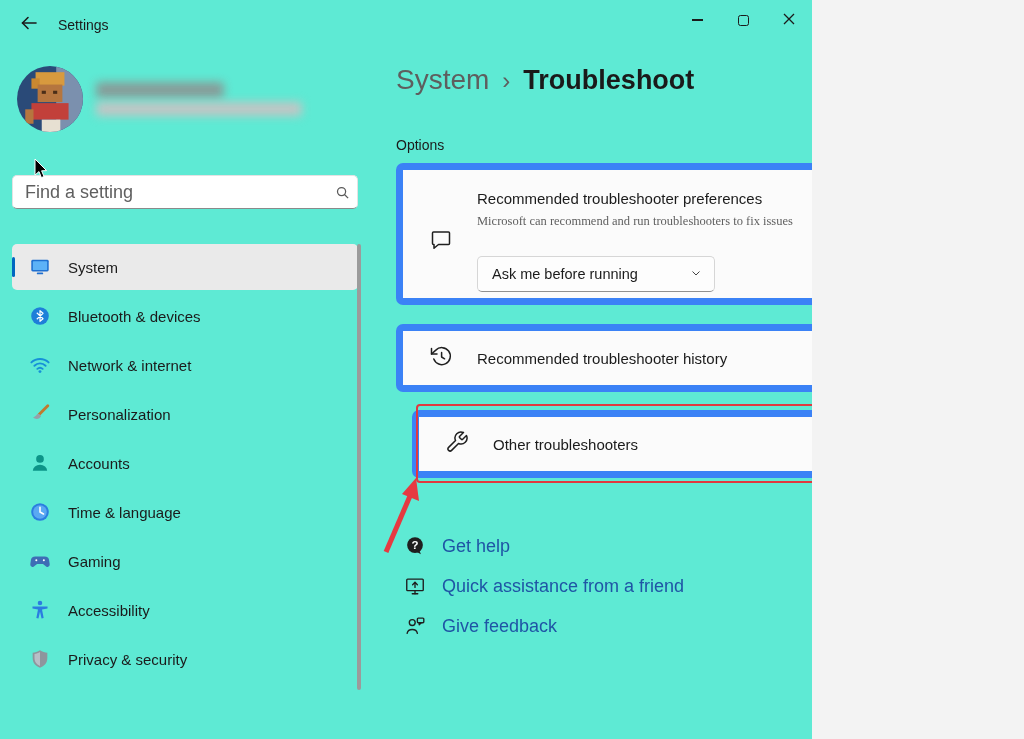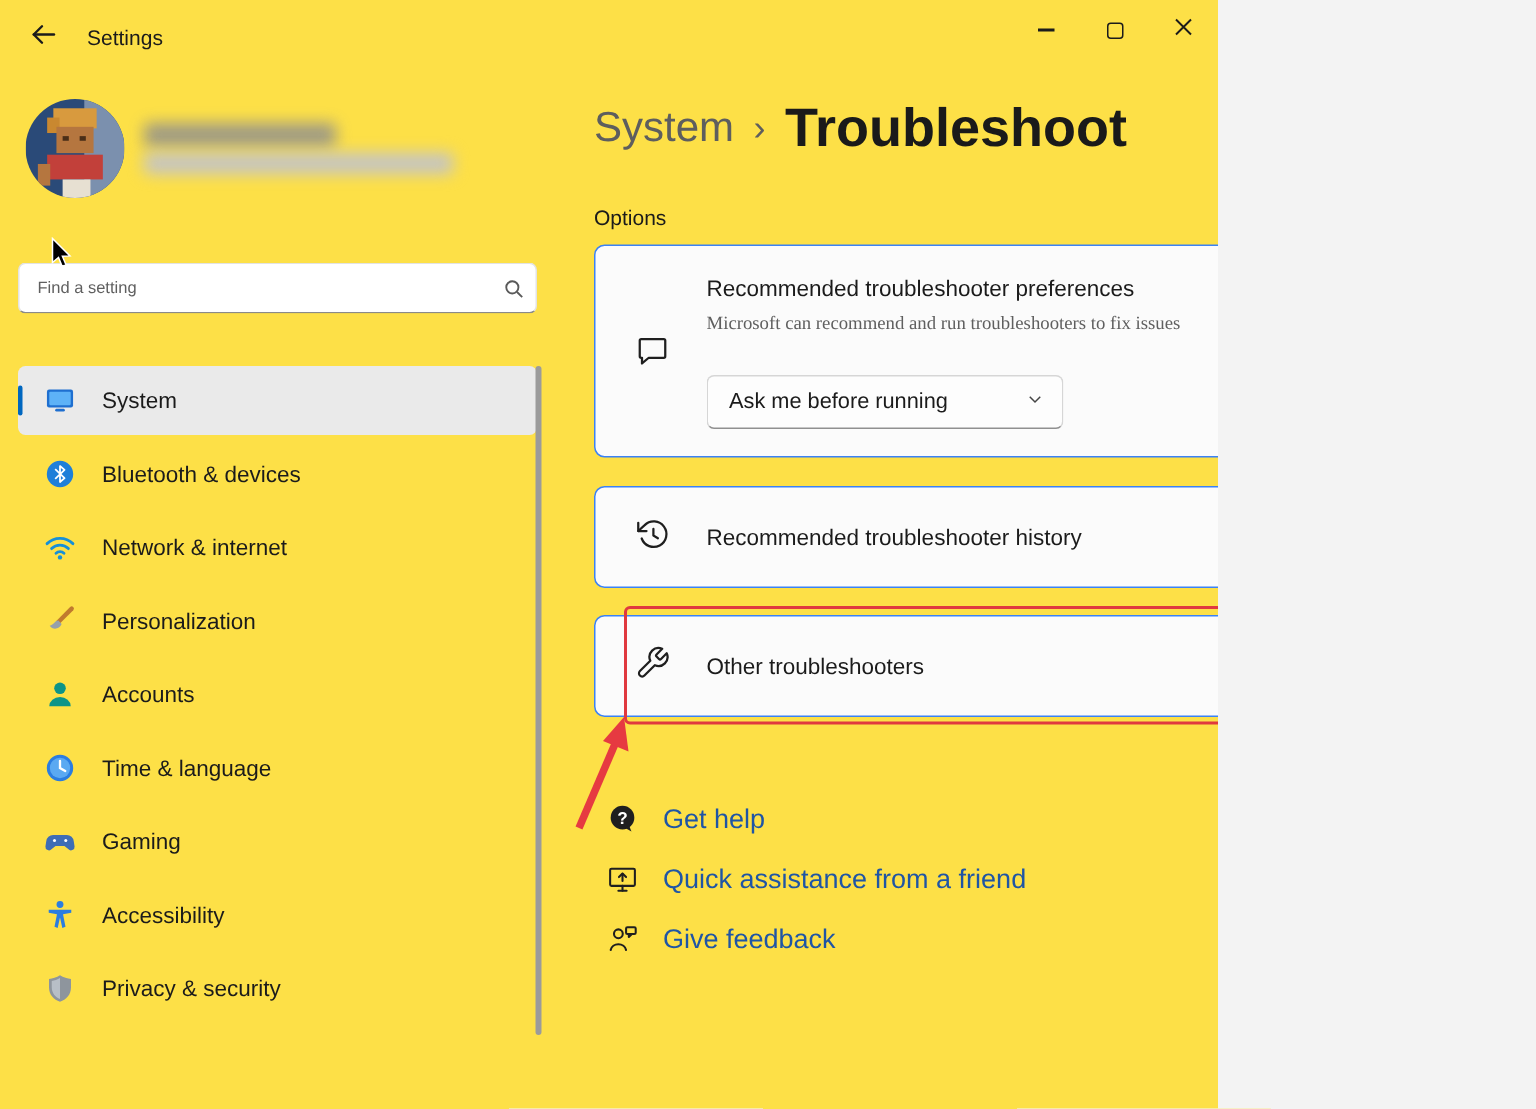--- a/index.html
+++ b/index.html
@@ -1,61 +1,61 @@
 <!DOCTYPE html>
 <html><head>
 <meta charset="utf-8">
 <style>
   * { box-sizing: border-box; margin: 0; padding: 0; }
   html, body { background: #f3f3f3; }
   body { font-family: "Liberation Sans", "DejaVu Sans", sans-serif; color: #1b1b1b; }
-  #app { position: relative; width: 812px; height: 739px; background: #fde047; overflow: hidden; }
+  #app { position: relative; width: 812px; height: 739px; background: #5eead4; overflow: hidden; }
 
   
   .titlebar { position: absolute; top: 0; left: 0; right: 0; height: 48px; }
   .back-btn { position: absolute; left: 12px; top: 10px; width: 34px; height: 30px; display: flex; align-items: center; justify-content: center; border-radius: 5px; cursor: pointer; }
   .app-title { position: absolute; left: 58px; top: 17px; font-size: 14px; color: #1b1b1b; }
   .win-controls { position: absolute; right: 0; top: 0; display: flex; }
   .win-btn { width: 46px; height: 40px; display: flex; align-items: center; justify-content: center; cursor: pointer; }
 
   
   .sidebar { position: absolute; left: 0; top: 48px; width: 372px; bottom: 0; }
   .user-card { position: absolute; left: 17px; top: 18px; width: 330px; height: 70px; cursor: pointer; }
   .avatar { position: absolute; left: 0; top: 0; width: 66px; height: 66px; border-radius: 50%; overflow: hidden; }
   .blur-name { position: absolute; left: 79px; top: 16px; width: 128px; height: 16px; background: #8f8f8f; border-radius: 3px; filter: blur(5px); opacity: .85; }
   .blur-email { position: absolute; left: 79px; top: 36px; width: 206px; height: 14px; background: #c4c4c4; border-radius: 3px; filter: blur(5px); }
   .search-box { position: absolute; left: 12px; top: 127px; width: 346px; height: 34px; background: #ffffff; border: 1px solid #e3e3e3; border-bottom: 1px solid #8a8a8a; border-radius: 5px; display: flex; align-items: center; }
-  .search-box input { flex: 1; border: none; outline: none; background: transparent; font-family: inherit; font-size: 11px; color: #1b1b1b; padding: 0 12px; }
+  .search-box input { flex: 1; border: none; outline: none; background: transparent; font-family: inherit; font-size: 18px; color: #1b1b1b; padding: 0 12px; }
   .search-box input::placeholder { color: #5f5f5f; }
   .search-icon { width: 30px; display: flex; justify-content: center; }
   .nav { position: absolute; left: 12px; top: 196px; width: 346px; }
   .nav-item { position: relative; height: 46px; margin-bottom: 3px; display: flex; align-items: center; gap: 16px; padding-left: 16px; border-radius: 5px; font-size: 15px; cursor: pointer; }
   .nav-item.selected { background: #eaeaea; }
   .nav-item.selected::before { content: ""; position: absolute; left: 0; top: 13px; width: 3px; height: 20px; border-radius: 3px; background: #0067c0; }
   .nav-icon { width: 24px; height: 24px; display: flex; align-items: center; justify-content: center; }
   .scrollbar { position: absolute; left: 357px; top: 196px; width: 4px; height: 446px; background: #9b9b9b; border-radius: 2px; cursor: pointer; }
 
   
   .content { position: absolute; left: 396px; top: 48px; width: 600px; bottom: 0; }
   .breadcrumb { position: absolute; left: 0; top: 16px; display: flex; align-items: center; gap: 13px; }
   .crumb-parent { font-size: 28px; color: #5e5e5e; cursor: pointer; }
   .crumb-sep { font-size: 24px; color: #5e5e5e; padding-top: 2px; }
-  .crumb-current { font-size: 36px; font-weight: 700; color: #1a1a1a; }
+  .crumb-current { font-size: 27px; font-weight: 700; color: #1a1a1a; }
   .section-label { position: absolute; left: 0; top: 89px; font-size: 14px; color: #1b1b1b; }
 
-  .card { background: #fbfbfb; border: 1px solid #3b82f6; border-radius: 7px; width: 600px; }
+  .card { background: #fbfbfb; border: 7px solid #3b82f6; border-radius: 7px; width: 600px; }
   .card-pref { position: absolute; left: 0; top: 115px; height: 142px; }
   .card-pref .card-icon { position: absolute; left: 26px; top: 58px; }
   .card-pref .pref-title { position: absolute; left: 74px; top: 20px; font-size: 15px; color: #1b1b1b; }
   .card-pref .pref-sub { position: absolute; left: 74px; top: 44px; font-size: 12.5px; color: #5f5f5f; font-family: Liberation Serif, serif; }
   .dropdown { position: absolute; left: 74px; top: 86px; height: 36px; min-width: 238px; background: #fdfdfd; border: 1px solid #d6d6d6; border-bottom-color: #909090; border-radius: 5px; display: flex; align-items: center; justify-content: space-between; gap: 2px; padding: 0 12px 0 14px; font-size: 14.5px; cursor: pointer; }
 
   .card-row { display: flex; align-items: center; gap: 24px; padding: 0 20px 0 26px; cursor: pointer; }
   .card-hist { position: absolute; left: 0; top: 276px; height: 68px; }
-  .card-other { position: absolute; left: 0; top: 362px; height: 68px; }
+  .card-other { position: absolute; left: 16px; top: 362px; height: 68px; }
   .row-title { flex: 1; font-size: 15px; color: #1b1b1b; }
 
   .red-box { position: absolute; left: 20px; top: 356px; width: 562px; height: 79px; border: 2.5px solid #e0393f; border-radius: 4px; pointer-events: none; }
 
   .links { position: absolute; left: 0; top: 478px; }
   .link-row { display: flex; align-items: center; gap: 14px; height: 40px; padding-left: 6px; cursor: pointer; }
   .link-icon { width: 26px; display: flex; justify-content: center; }
   .link-label { font-size: 18px; color: #1f55a5; }
 
   .annot-arrow { position: absolute; left: 372px; top: 468px; pointer-events: none; }

